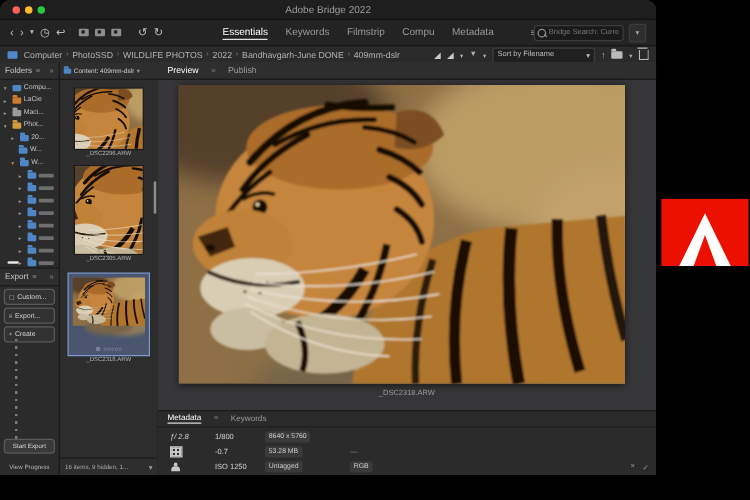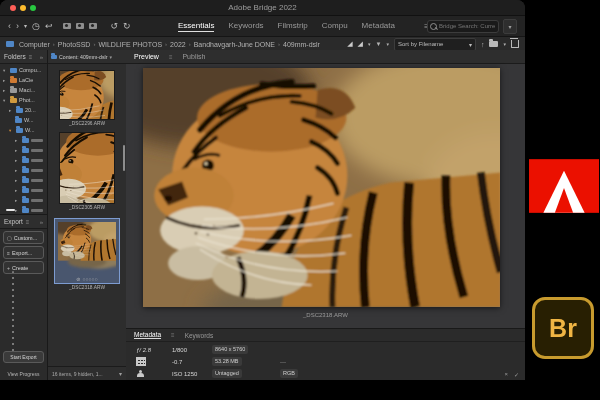--- a/index.html
+++ b/index.html
@@ -463,16 +463,13 @@
   </div>
 
 </div>
 
 <div id="dock">
   <svg class="adobe-tile" viewBox="0 0 73 56">
     <rect width="73" height="56" fill="#eb1000"></rect>
     <polygon points="36.5,12 15,56 58,56" fill="#ffffff"></polygon>
     <polygon points="36.5,30 27,56 46,56" fill="#eb1000"></polygon>
   </svg>
-  <div class="br-tile">
-    <span>Br</span>
-  </div>
 </div>
 
 </body></html>

